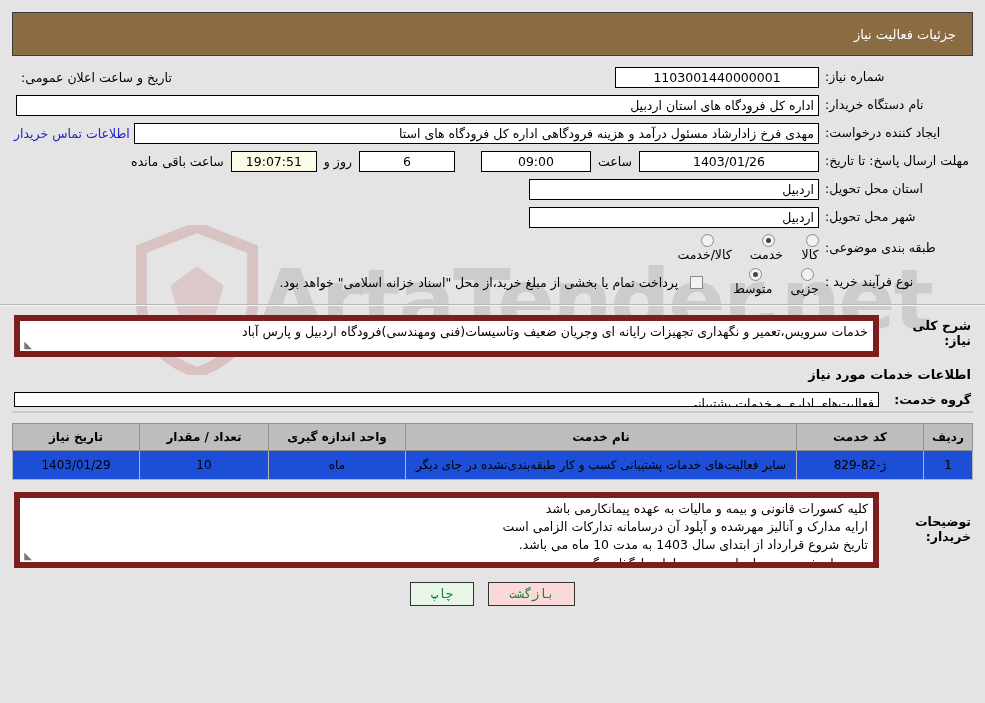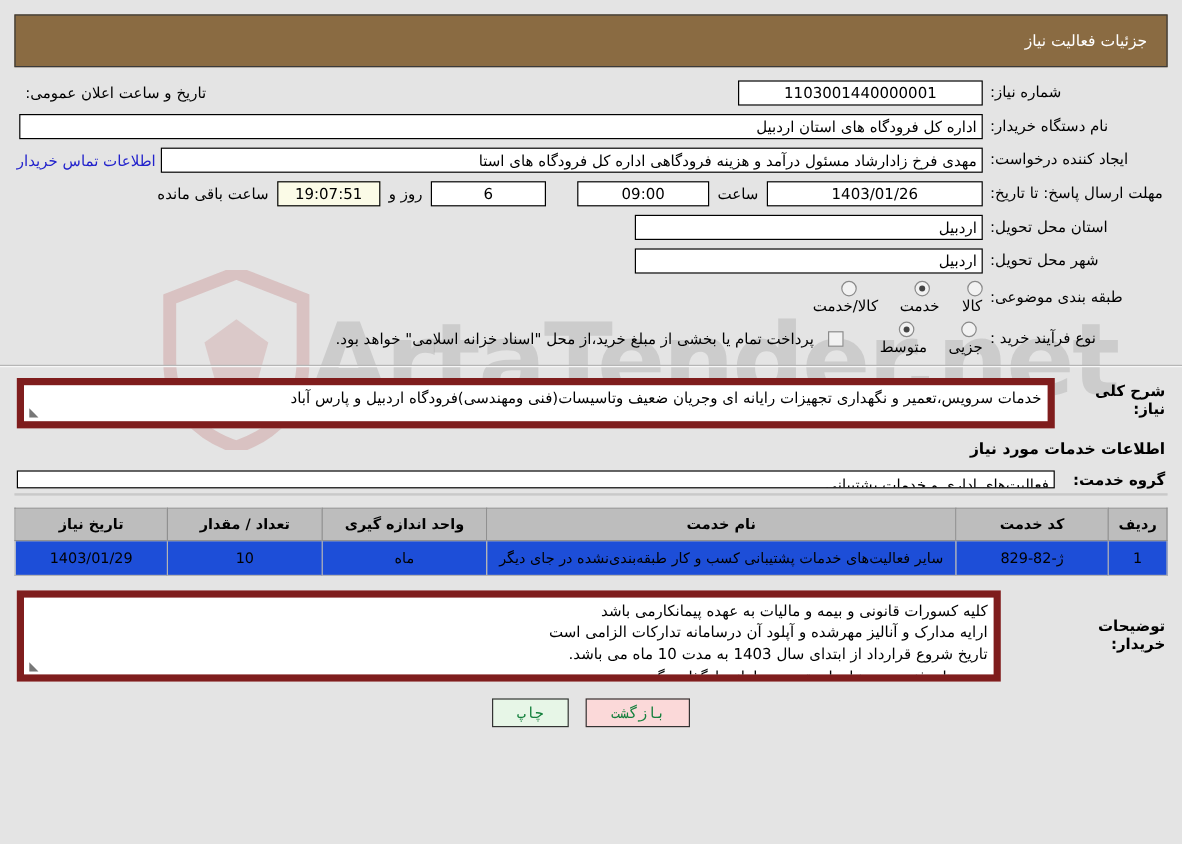--- a/index.html
+++ b/index.html
@@ -399,21 +399,21 @@
           <td>ماه</td>
           <td>10</td>
           <td>1403/01/29</td>
         </tr>
       </tbody>
     </table>
   </div>
 
   <div style="margin:12px 14px 0 14px;">
     <div class="ta-row">
-      <div class="ta-label" style="padding-top:22px;margin-left:45px;">توضیحات خریدار:</div>
+      <div class="ta-label" style="padding-top:22px;">توضیحات خریدار:</div>
       <div class="ta" style="height:76px;">
         <div>کلیه کسورات قانونی و بیمه و مالیات به عهده پیمانکارمی باشد</div>
         <div>ارایه مدارک و آنالیز مهرشده و آپلود آن درسامانه تدارکات الزامی است</div>
         <div>تاریخ شروع قرارداد از ابتدای سال 1403 به مدت 10 ماه می باشد.</div>
         <div>مجوزهای فنی مورد نیاز بایستی در سامانه بارگذاری گردد.</div>
         <span class="resz">◣</span>
       </div>
     </div>
   </div>
 

